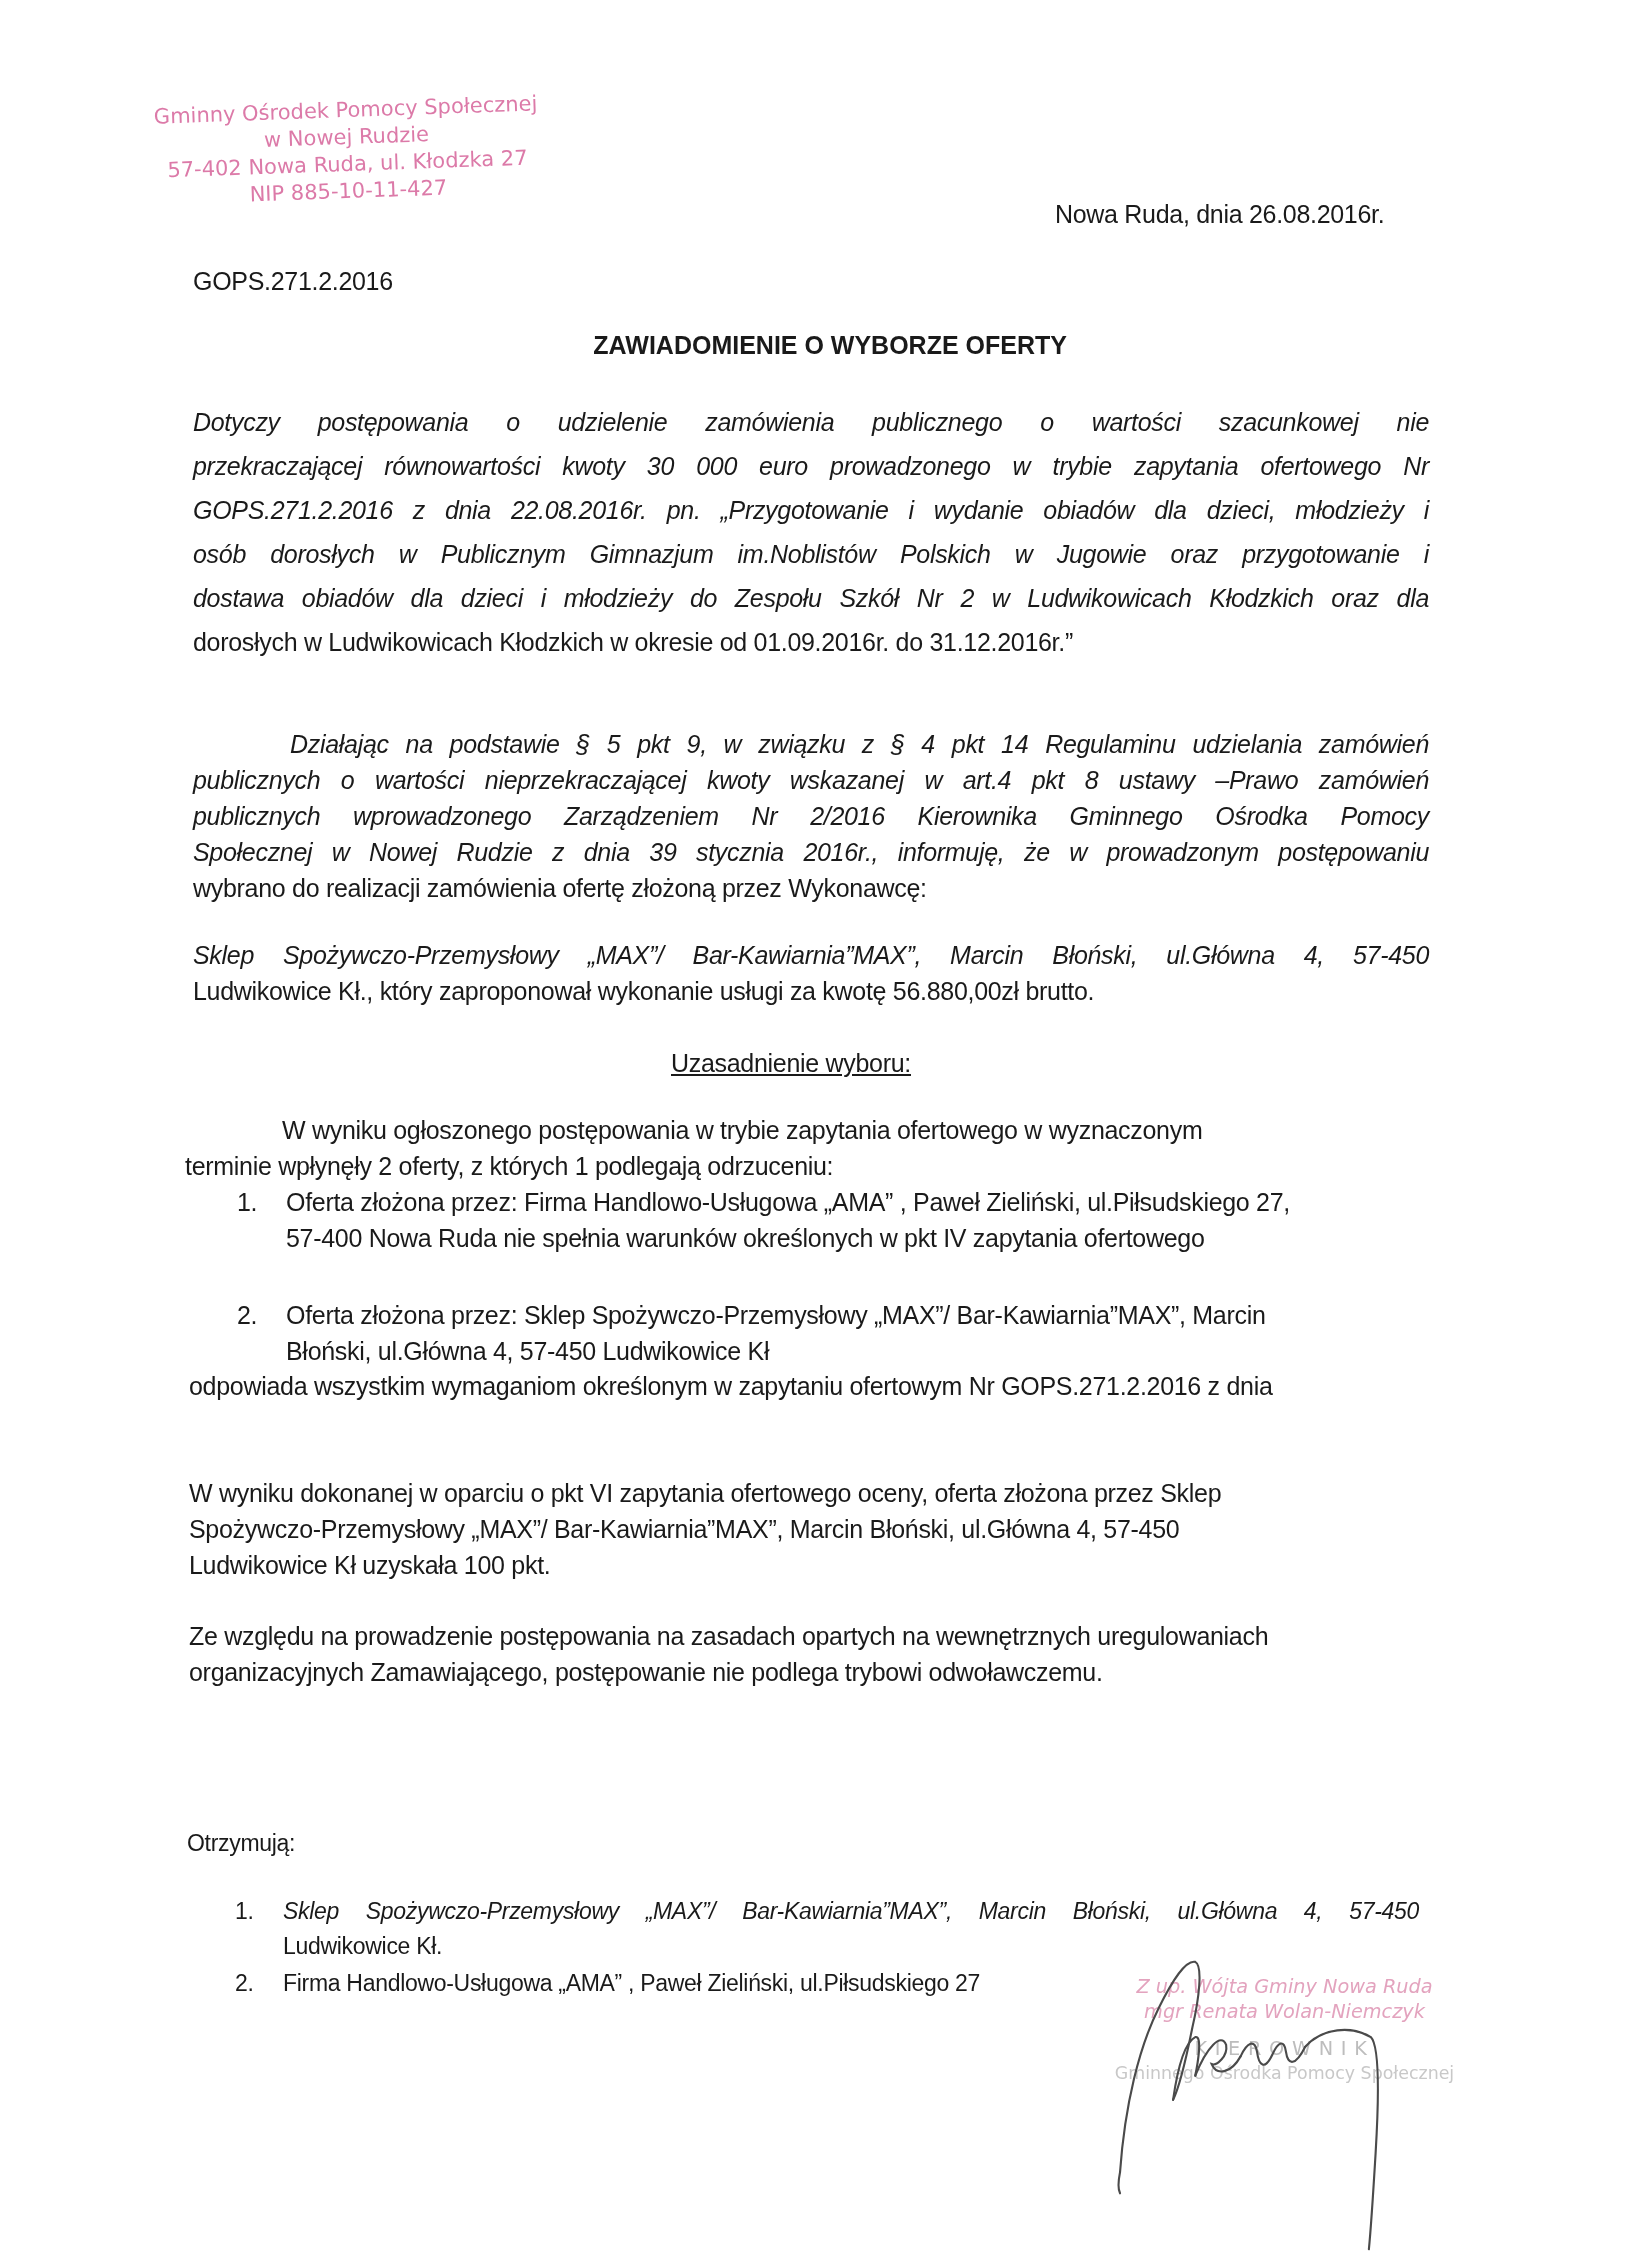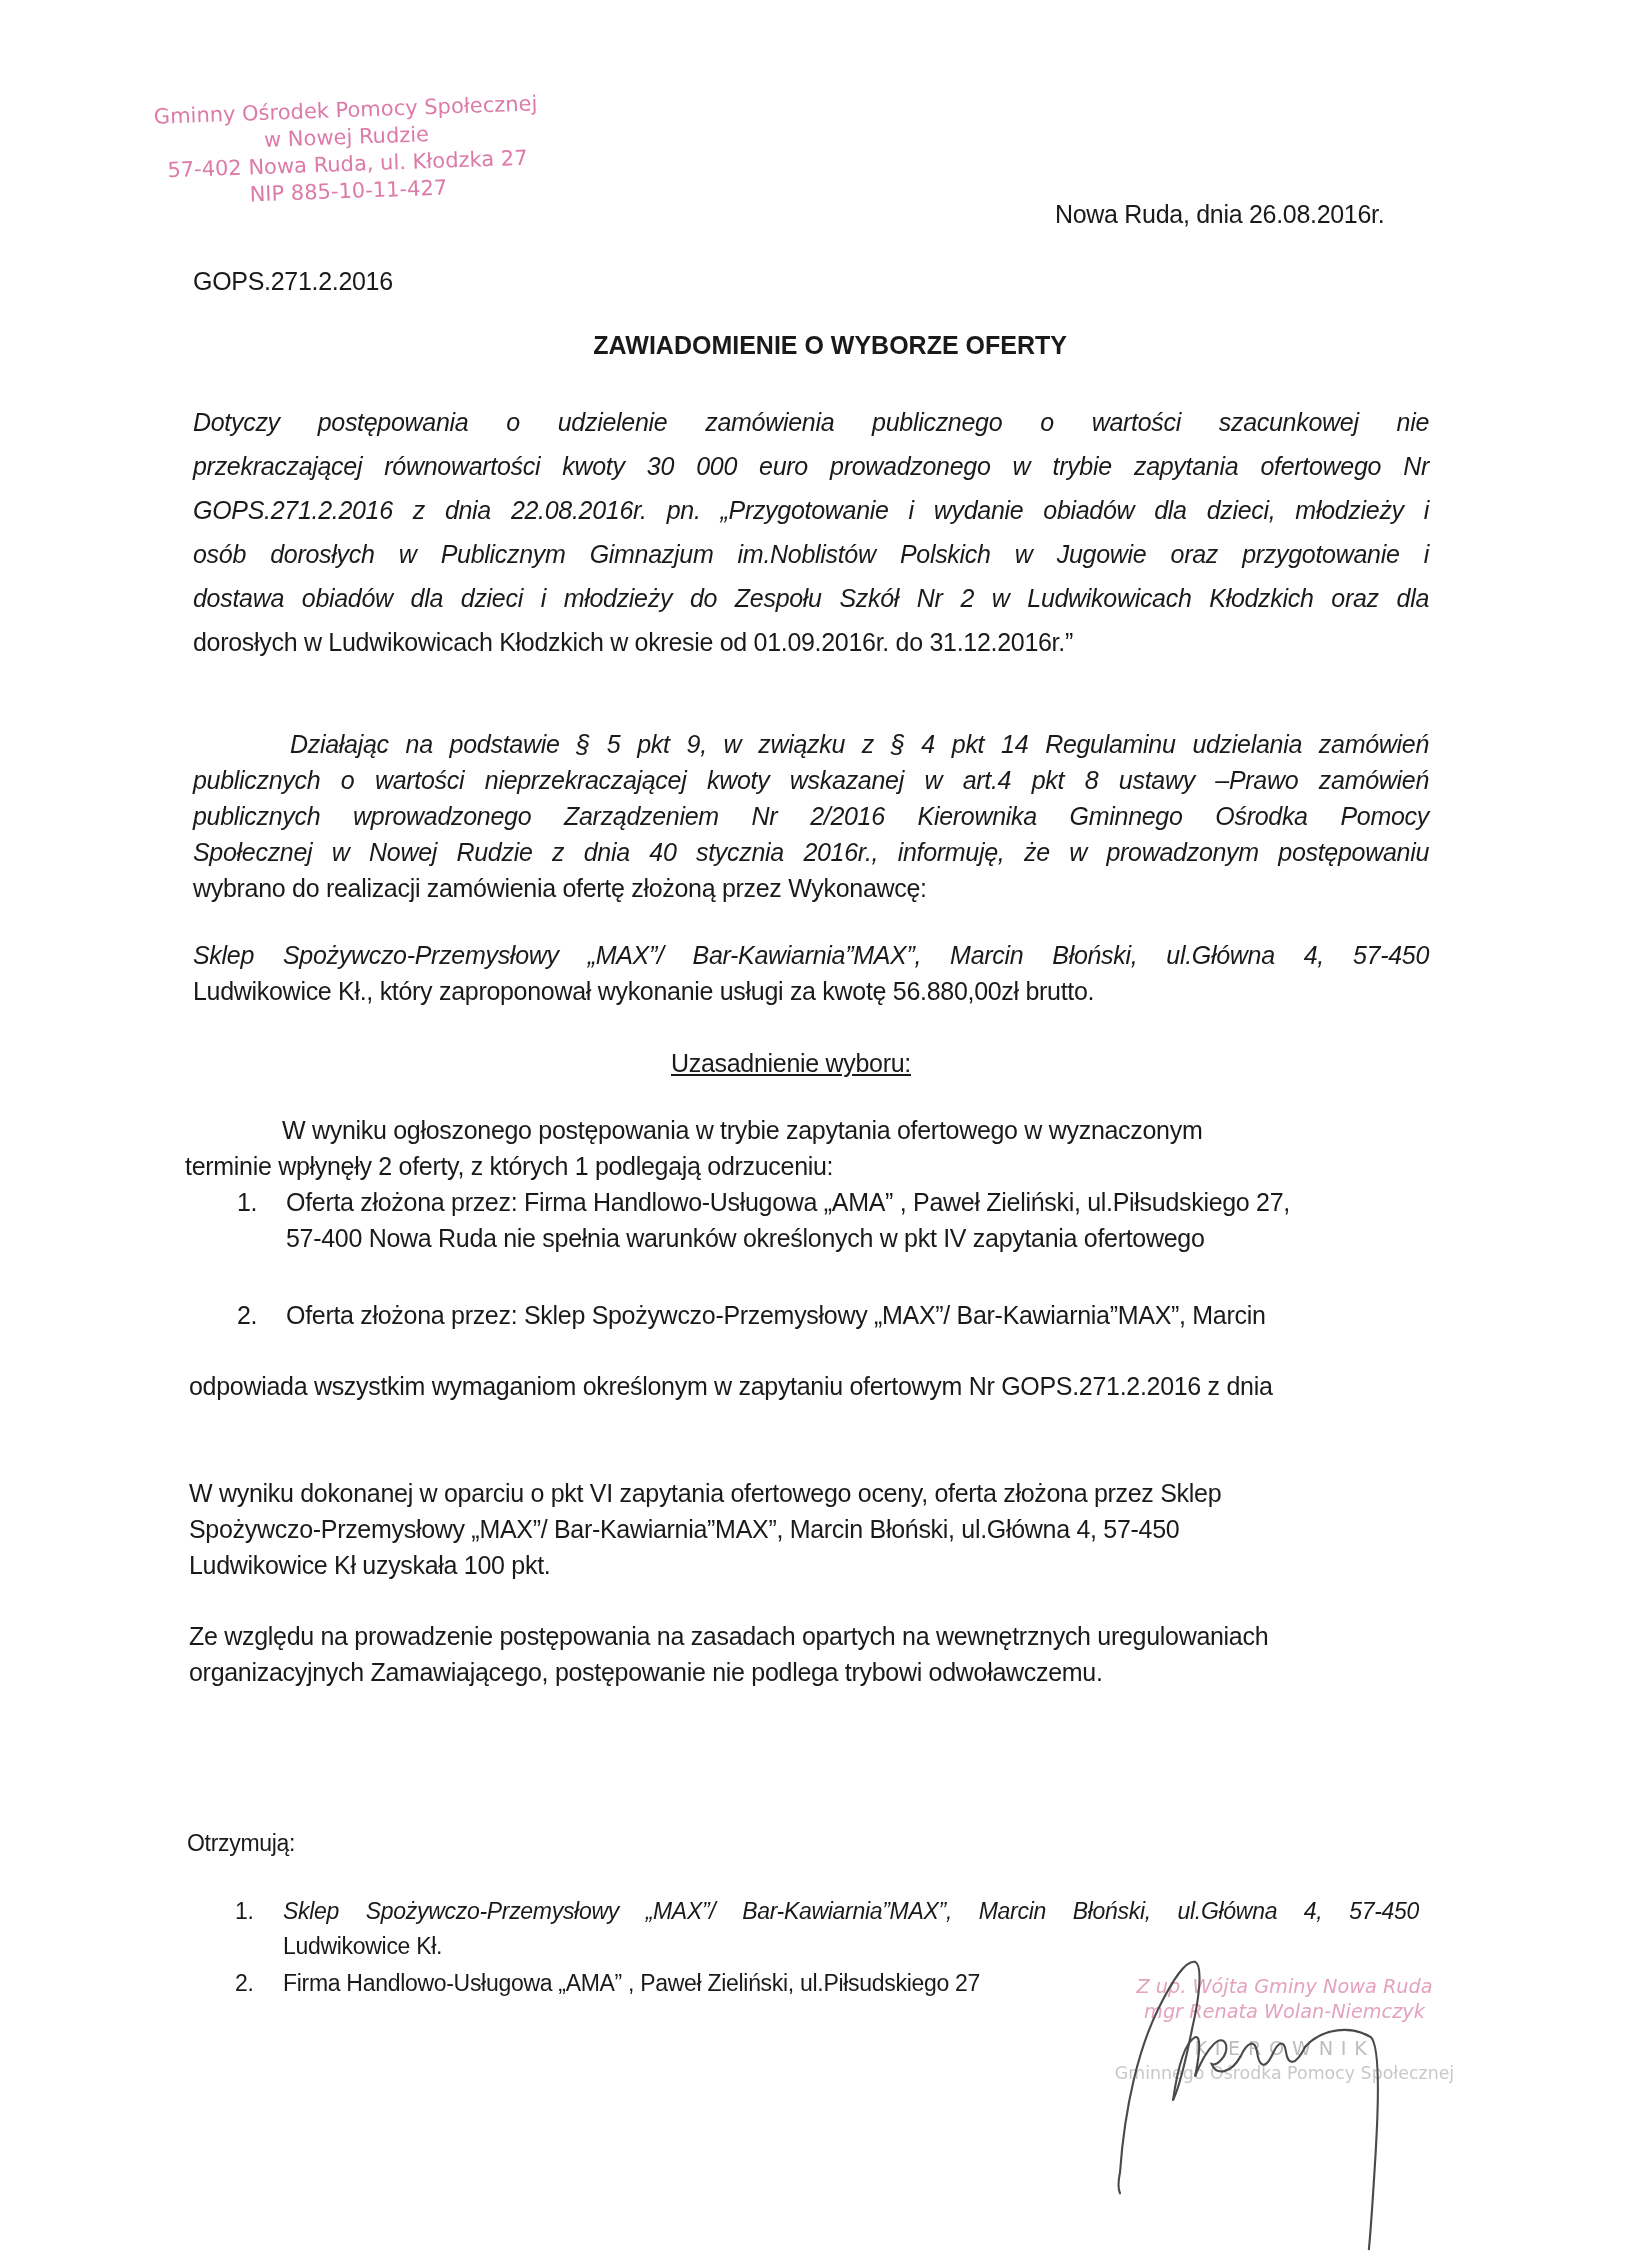--- a/index.html
+++ b/index.html
@@ -39,21 +39,21 @@
   <span class="jline">GOPS.271.2.2016 z dnia 22.08.2016r. pn. „Przygotowanie i wydanie obiadów dla dzieci, młodzieży i</span>
   <span class="jline">osób dorosłych w Publicznym Gimnazjum im.Noblistów Polskich w Jugowie oraz przygotowanie i</span>
   <span class="jline">dostawa obiadów dla dzieci i młodzieży do Zespołu Szkół Nr 2 w Ludwikowicach Kłodzkich oraz dla</span>
   <span class="line" style="display:block;">dorosłych w Ludwikowicach Kłodzkich w okresie od 01.09.2016r. do 31.12.2016r.”</span>
 </div>
 
 <div class="abs txt" style="left:193px; top:726px; width:1236px; line-height:36px;">
   <span class="jline" style="padding-left:97px;">Działając na podstawie § 5 pkt 9, w związku z § 4 pkt 14 Regulaminu udzielania zamówień</span>
   <span class="jline">publicznych o wartości nieprzekraczającej kwoty wskazanej w art.4 pkt 8 ustawy –Prawo zamówień</span>
   <span class="jline">publicznych wprowadzonego Zarządzeniem Nr 2/2016 Kierownika Gminnego Ośrodka Pomocy</span>
-  <span class="jline">Społecznej w Nowej Rudzie z dnia 40 stycznia 2016r., informuję, że w prowadzonym postępowaniu</span>
+  <span class="jline">Społecznej w Nowej Rudzie z dnia 39 stycznia 2016r., informuję, że w prowadzonym postępowaniu</span>
   <span class="line" style="display:block;">wybrano do realizacji zamówienia ofertę złożoną przez Wykonawcę:</span>
 </div>
 
 <div class="abs txt" style="left:193px; top:937px; width:1236px; line-height:36px;">
   <span class="jline">Sklep Spożywczo-Przemysłowy „MAX”/ Bar-Kawiarnia”MAX”, Marcin Błoński, ul.Główna 4, 57-450</span>
   <span class="line" style="display:block;">Ludwikowice Kł., który zaproponował wykonanie usługi za kwotę 56.880,00zł brutto.</span>
 </div>
 
 <div class="abs txt line underline" style="left:671px; top:1045px;">Uzasadnienie wyboru:</div>
 
@@ -64,20 +64,21 @@
 
 <div class="abs txt" style="left:193px; top:1184px; width:1236px; line-height:36px;">
   <span class="abs line" style="left:44px; top:0;">1.</span>
   <span class="line" style="display:block; padding-left:93px;">Oferta złożona przez: Firma Handlowo-Usługowa „AMA” , Paweł Zieliński, ul.Piłsudskiego 27,</span>
   <span class="line" style="display:block; padding-left:93px;">57-400 Nowa Ruda nie spełnia warunków określonych w pkt IV  zapytania ofertowego</span>
 </div>
 
 <div class="abs txt" style="left:193px; top:1297px; width:1236px; line-height:36px;">
   <span class="abs line" style="left:44px; top:0;">2.</span>
   <span class="line" style="display:block; padding-left:93px;">Oferta złożona przez: Sklep Spożywczo-Przemysłowy „MAX”/ Bar-Kawiarnia”MAX”, Marcin</span>
+  <span class="line" style="display:block; padding-left:93px;">Błoński, ul.Główna 4, 57-450 Ludwikowice Kł</span>
 </div>
 
 <div class="abs txt" style="left:189px; top:1368px; width:1246px; line-height:36px;">
   <span class="line" style="display:block;">odpowiada wszystkim wymaganiom określonym w zapytaniu ofertowym Nr GOPS.271.2.2016 z dnia</span>
 </div>
 
 <div class="abs txt" style="left:189px; top:1475px; width:1246px; line-height:36px;">
   <span class="line" style="display:block;">W wyniku dokonanej w  oparciu o pkt VI zapytania ofertowego oceny, oferta złożona przez Sklep</span>
   <span class="line" style="display:block;">Spożywczo-Przemysłowy „MAX”/ Bar-Kawiarnia”MAX”, Marcin Błoński, ul.Główna 4, 57-450</span>
   <span class="line" style="display:block;">Ludwikowice Kł uzyskała 100 pkt.</span>

